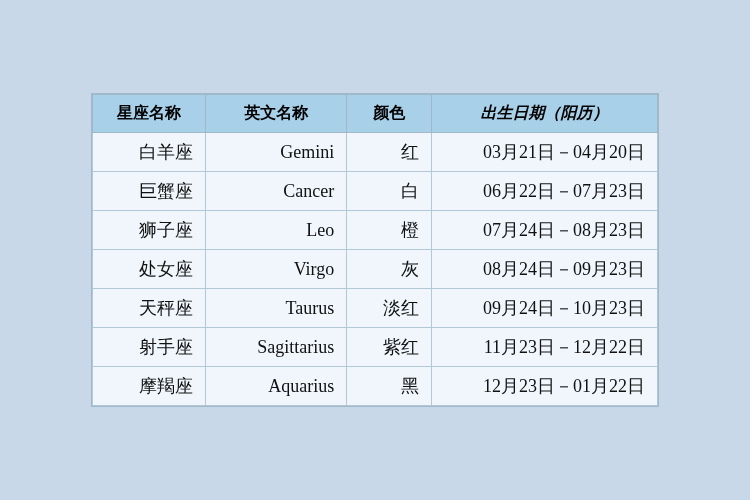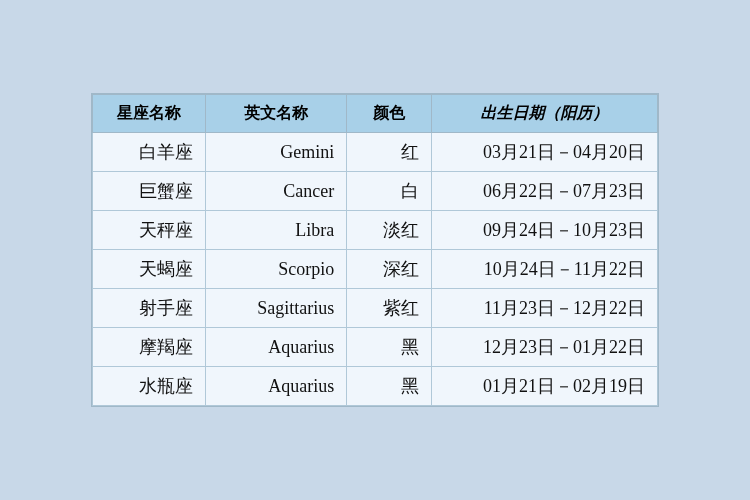--- a/index.html
+++ b/index.html
@@ -79,44 +79,44 @@
           <td>红</td>
           <td>03月21日－04月20日</td>
         </tr>
         <tr>
           <td>巨蟹座</td>
           <td>Cancer</td>
           <td>白</td>
           <td>06月22日－07月23日</td>
         </tr>
         <tr>
+          <td>狮子座</td>
+          <td>Leo</td>
+          <td>橙</td>
+          <td>07月24日－08月23日</td>
+        </tr>
+        <tr>
+          <td>处女座</td>
+          <td>Virgo</td>
+          <td>灰</td>
+          <td>08月24日－09月23日</td>
+        </tr>
+        <tr>
           <td>天秤座</td>
-          <td>Libra</td>
+          <td>Taurus</td>
           <td>淡红</td>
           <td>09月24日－10月23日</td>
-        </tr>
-        <tr>
-          <td>天蝎座</td>
-          <td>Scorpio</td>
-          <td>深红</td>
-          <td>10月24日－11月22日</td>
         </tr>
         <tr>
           <td>射手座</td>
           <td>Sagittarius</td>
           <td>紫红</td>
           <td>11月23日－12月22日</td>
         </tr>
         <tr>
           <td>摩羯座</td>
           <td>Aquarius</td>
           <td>黑</td>
           <td>12月23日－01月22日</td>
         </tr>
-        <tr>
-          <td>水瓶座</td>
-          <td>Aquarius</td>
-          <td>黑</td>
-          <td>01月21日－02月19日</td>
-        </tr>
       </tbody>
   </table>
 </div>
 
 </body></html>

